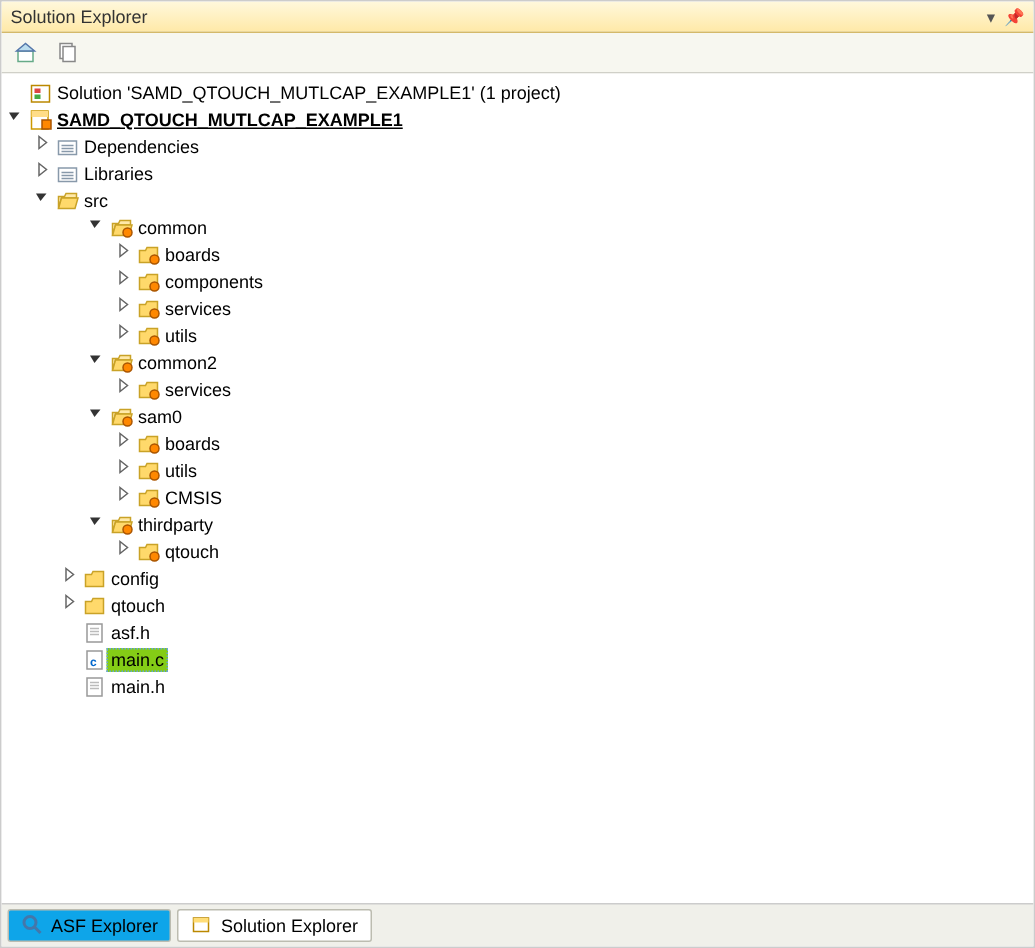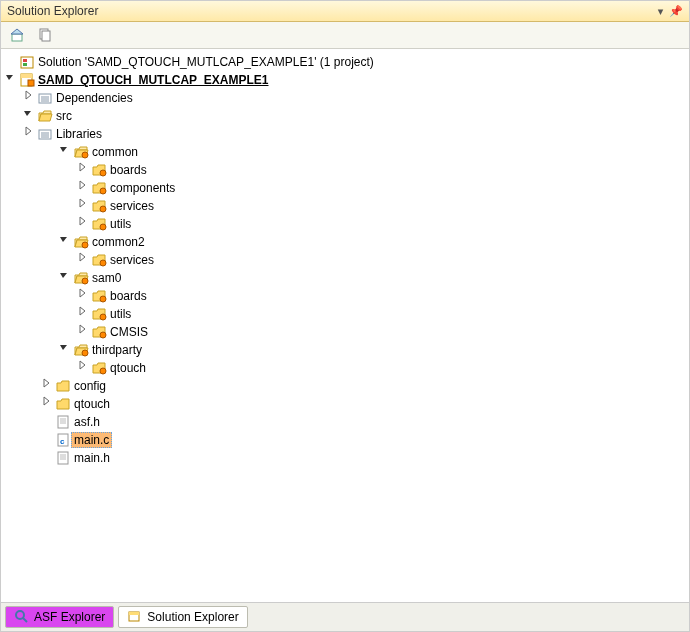--- a/index.html
+++ b/index.html
@@ -68,40 +68,40 @@
       display: inline-flex;
       width: 16px;
       height: 16px;
       margin-right: 3px;
       align-items: center;
       justify-content: center;
     }
     .node .label { color: #000; }
     .node.bold .label { font-weight: bold; text-decoration: underline; }
     .node.selected .label {
-      background: #fdba74;
+      background: #84cc16;
       border: 1px dotted #66a3e0;
       padding: 0 2px;
       margin: -1px 0 -1px -3px;
     }
     .tabs {
       display: flex;
       border-top: 1px solid #ccc;
       background: #f0f0ea;
       padding: 3px 4px;
       gap: 4px;
     }
     .tab {
       display: inline-flex;
       align-items: center;
       gap: 4px;
       padding: 2px 8px;
       border: 1px solid #bcbcb0;
       border-radius: 2px;
-      background: #d946ef;
+      background: #0ea5e9;
       font-size: 12px;
       cursor: pointer;
     }
     .tab.active {
       background: #fff;
     }
     
     svg { width: 16px; height: 16px; }
   </style>
 </head>
@@ -177,47 +177,47 @@
           <line x1="4" y1="9" x2="12" y2="9" stroke="#89a"></line>
           <line x1="4" y1="11" x2="12" y2="11" stroke="#89a"></line>
         </svg>
       </span>
       <span class="label">Dependencies</span>
     </div>
     <div class="node">
       <span class="spacer" style="width: 18px;"></span>
       <span class="expander">
         <svg width="10" height="10">
-          <path d="M1 3 L8 3 L4 8 Z" fill="#333"></path>
-        </svg>
-      </span>
-      <span class="icon">
-        <svg>
-          <path d="M2 5 L6 5 L7 3 L14 3 L14 6 L4 6 L2 13 Z" fill="#ffe9a8" stroke="#c9a227"></path>
-          <path d="M4 6 L15 6 L13 13 L2 13 Z" fill="#ffd96b" stroke="#c9a227"></path>
-        </svg>
-      </span>
-      <span class="label">src</span>
-    </div>
-    <div class="node">
-      <span class="spacer" style="width: 18px;"></span>
-      <span class="expander">
-        <svg width="10" height="10">
           <path d="M3 1 L8 5 L3 9 Z" fill="none" stroke="#666"></path>
         </svg>
       </span>
       <span class="icon">
         <svg>
           <rect x="2" y="4" width="12" height="9" fill="#fff" stroke="#89a"></rect>
           <line x1="4" y1="7" x2="12" y2="7" stroke="#89a"></line>
           <line x1="4" y1="9" x2="12" y2="9" stroke="#89a"></line>
           <line x1="4" y1="11" x2="12" y2="11" stroke="#89a"></line>
         </svg>
       </span>
       <span class="label">Libraries</span>
+    </div>
+    <div class="node">
+      <span class="spacer" style="width: 18px;"></span>
+      <span class="expander">
+        <svg width="10" height="10">
+          <path d="M1 3 L8 3 L4 8 Z" fill="#333"></path>
+        </svg>
+      </span>
+      <span class="icon">
+        <svg>
+          <path d="M2 5 L6 5 L7 3 L14 3 L14 6 L4 6 L2 13 Z" fill="#ffe9a8" stroke="#c9a227"></path>
+          <path d="M4 6 L15 6 L13 13 L2 13 Z" fill="#ffd96b" stroke="#c9a227"></path>
+        </svg>
+      </span>
+      <span class="label">src</span>
     </div>
     <div class="node">
       <span class="spacer" style="width: 54px;"></span>
       <span class="expander">
         <svg width="10" height="10">
           <path d="M1 3 L8 3 L4 8 Z" fill="#333"></path>
         </svg>
       </span>
       <span class="icon">
         <svg>

